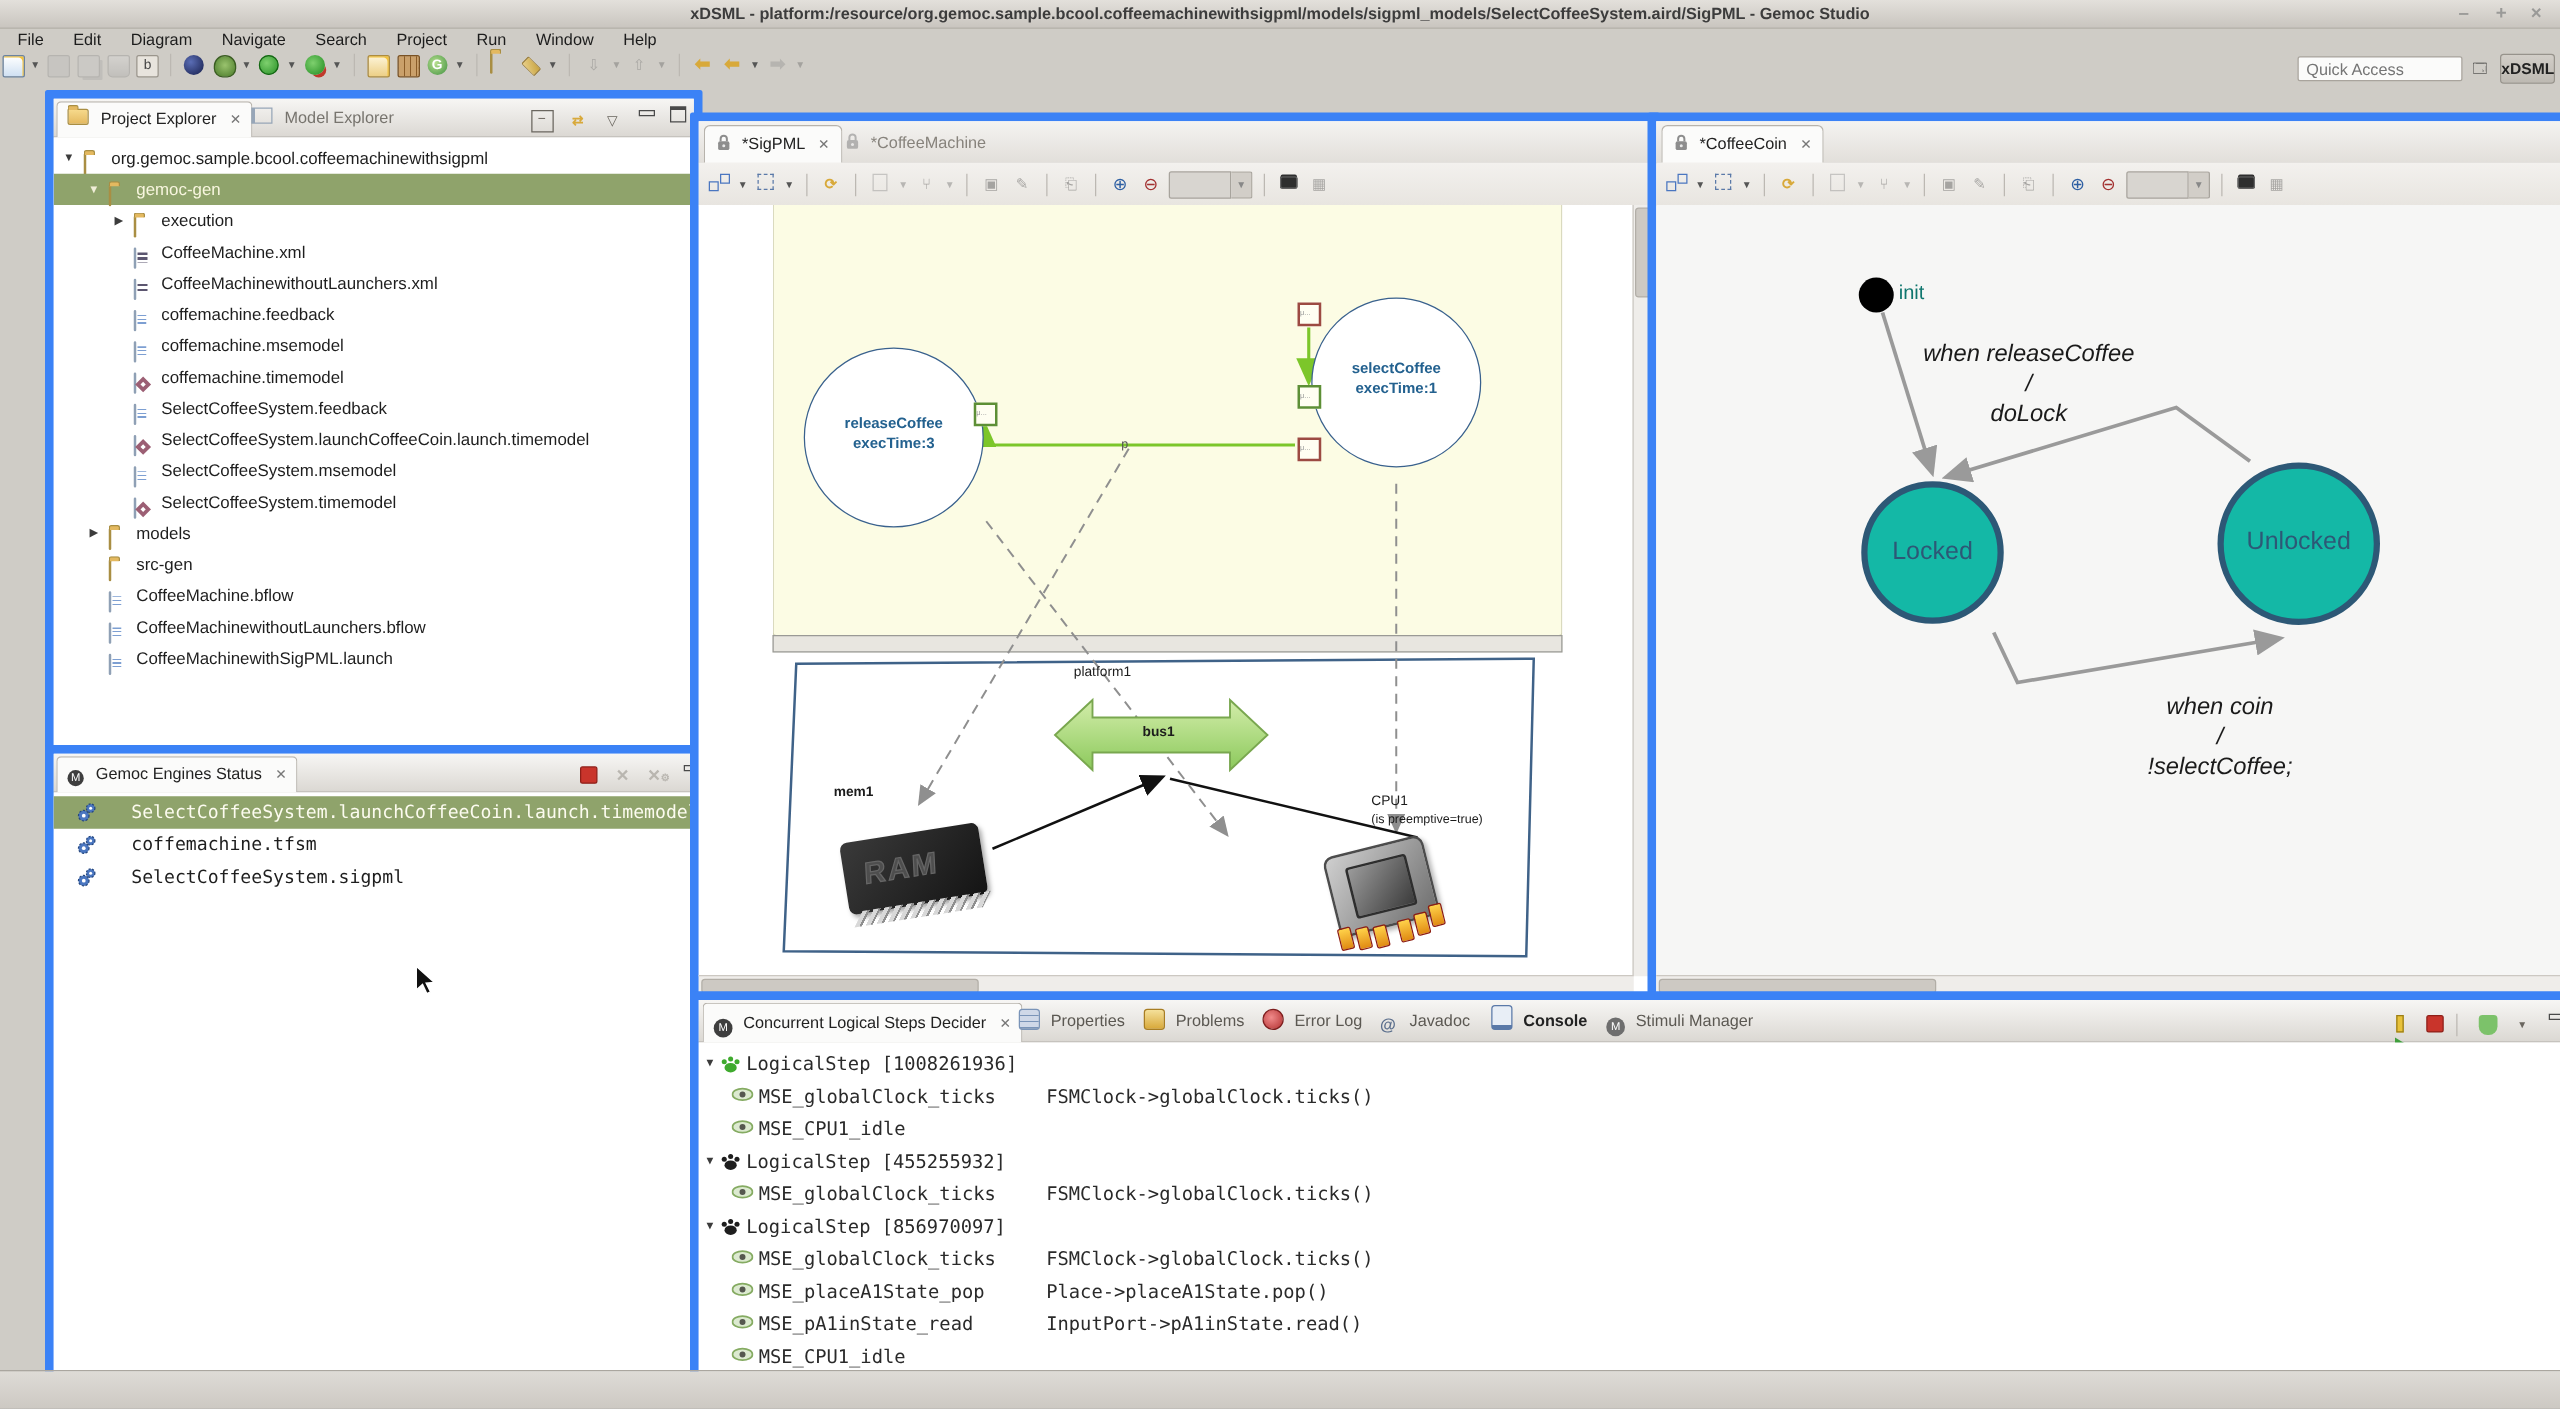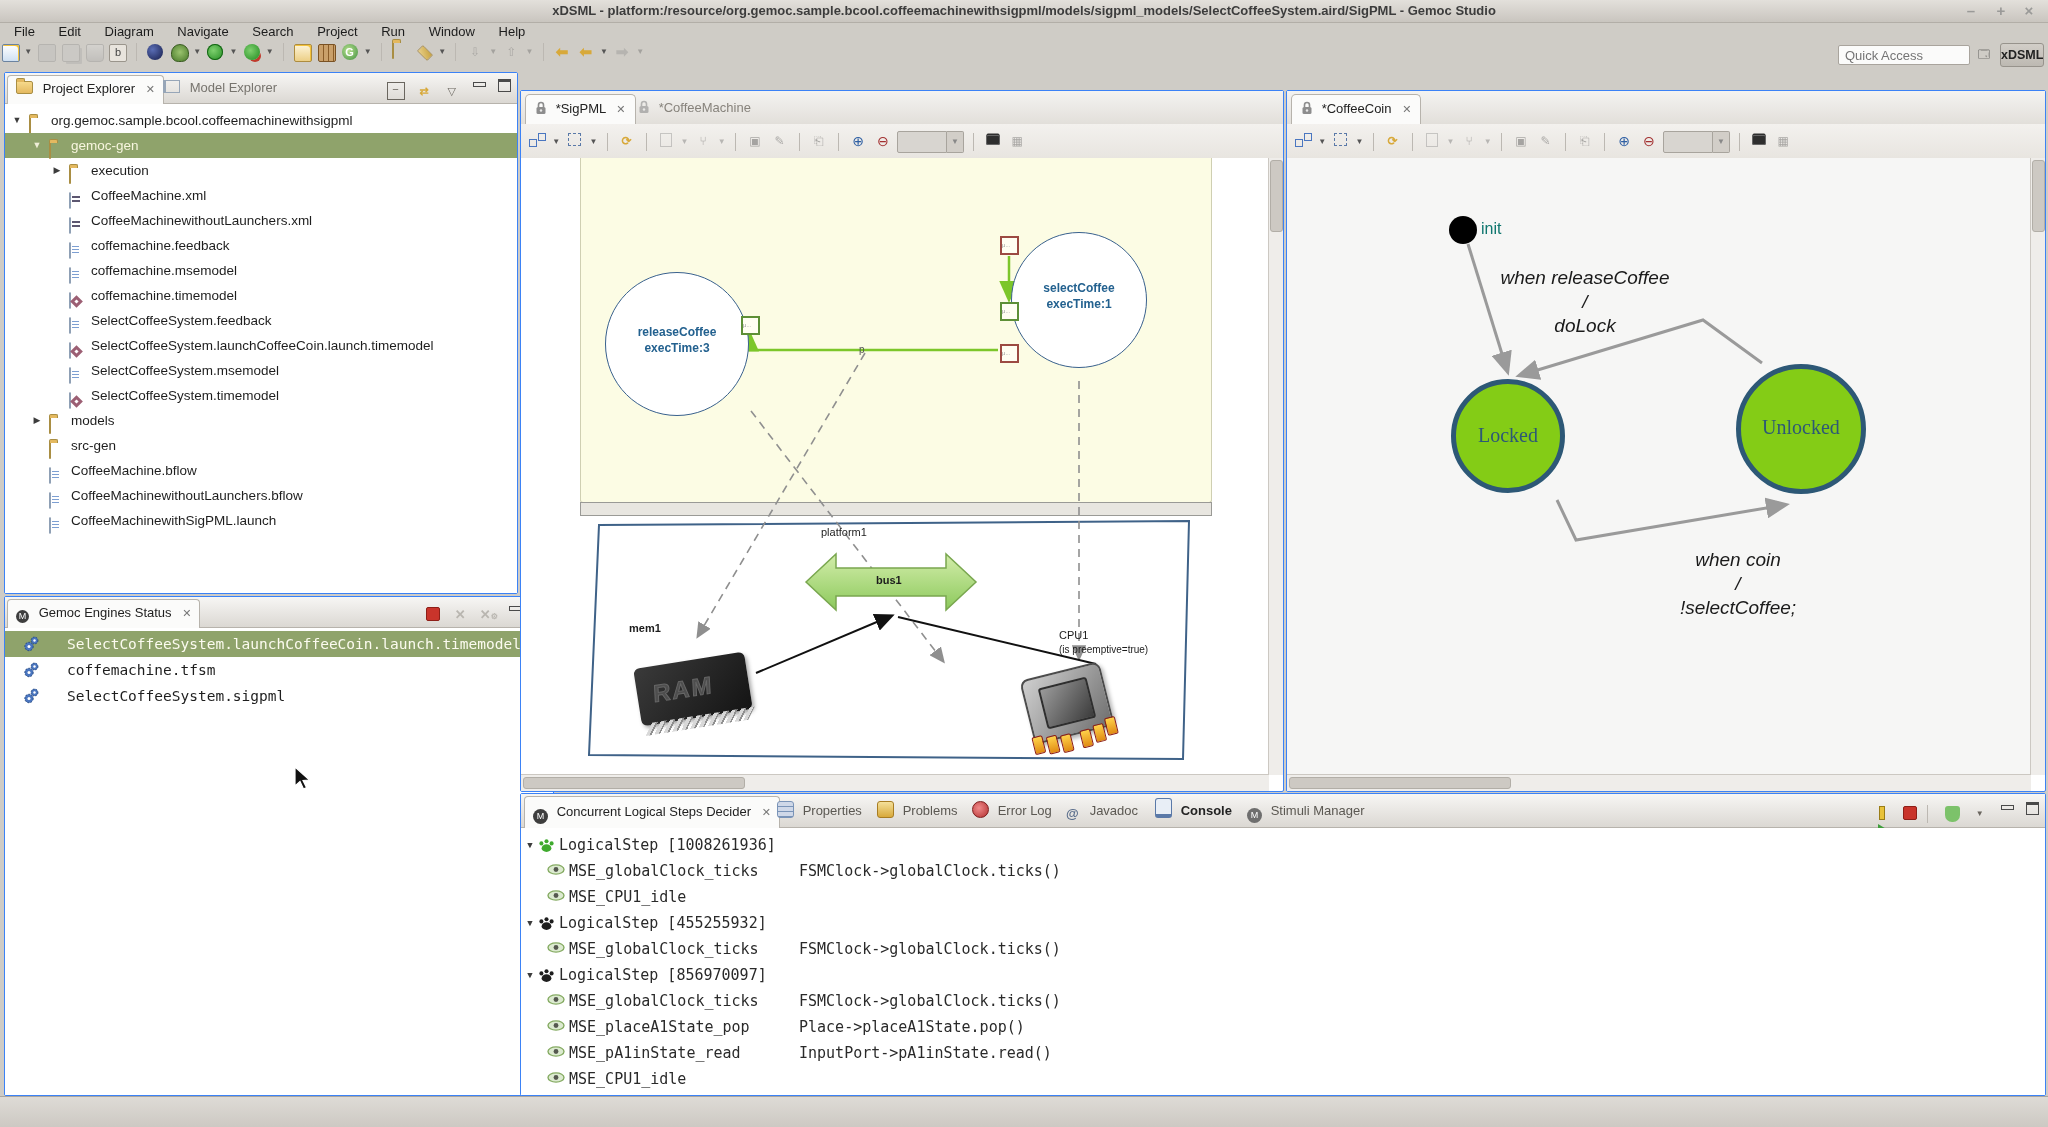--- a/index.html
+++ b/index.html
@@ -22,21 +22,21 @@
   .dis{opacity:.35;}
   .tsep{display:inline-block;width:1px;height:18px;background:#bcb8b2;margin:0 5px;vertical-align:middle;}
   .icn{width:16px;height:16px;margin:1px;border-radius:2px;display:block;}
   #qa-input{left:1838px;top:45px;width:118px;height:18px;border:1px solid #a9a49d;border-radius:2px;
             background:#fbfbfa;color:#8a877f;font-size:13px;padding:0 6px;font-family:"Liberation Sans",sans-serif;}
   #persp-btn{left:2000px;top:43px;width:42px;height:22px;background:linear-gradient(#d2cec8,#bdb9b2);
              border:1px solid #97938c;border-radius:3px;font-size:12.5px;font-weight:bold;color:#222;
              text-align:center;line-height:22px;}
   #persp-icon{left:1978px;top:46px;font-size:11px;}
   
-  .view{background:#ffffff;border:1px solid #3b82f6;border-radius:2px;}
+  .view{background:#ffffff;border:7px solid #3b82f6;border-radius:2px;margin-left:32px;}
   .vhead{position:absolute;left:0;top:0;right:0;height:30px;
          background:linear-gradient(#f7f6f4,#dbd8d3);border-bottom:1px solid #b7b3ac;}
   .vtab{position:absolute;top:2px;height:28px;background:#fbfbfa;border:1px solid #b7b3ac;border-bottom:none;
         border-radius:4px 4px 0 0;line-height:26px;padding:0 8px;font-size:13px;color:#222;}
   .vtab.inactive{background:transparent;border:none;color:#77746e;}
   .closex{color:#777;font-size:11px;margin-left:7px;}
   .hicons{position:absolute;right:6px;top:6px;}
   .hic{display:inline-block;width:16px;height:16px;margin-left:8px;vertical-align:middle;text-align:center;
        font-size:11px;line-height:16px;color:#6a665f;}
   .minbar{display:inline-block;width:11px;height:3px;border:1px solid #4a4a4a;margin-left:10px;vertical-align:7px;}
@@ -92,21 +92,21 @@
             border-radius:6px;transform:rotate(-9deg);box-shadow:2px 3px 4px rgba(0,0,0,.35);}
   .chip-ram .rtxt{position:absolute;left:16px;top:14px;font-weight:bold;font-size:24px;color:#4e4e4e;
                   letter-spacing:2px;transform:skewX(-6deg);-webkit-text-stroke:1px #666;}
   .chip-ram .pins{position:absolute;left:6px;bottom:-10px;width:104px;height:12px;
        background:repeating-linear-gradient(90deg,#d8d8d8 0 4px,#8f8f8f 4px 6px,transparent 6px 9px);transform:skewX(-35deg);}
   .chip-cpu{position:absolute;width:78px;height:62px;background:linear-gradient(135deg,#cfcfcf,#6e6e6e);
             border:2px solid #4c4c4c;border-radius:8px;transform:rotate(-14deg);box-shadow:2px 3px 4px rgba(0,0,0,.3);}
   .chip-cpu .die{position:absolute;left:14px;top:10px;width:46px;height:38px;background:linear-gradient(135deg,#9a9a9a,#3c3c3c);border:2px solid #2e2e2e;border-radius:3px;}
   .cpin{position:absolute;width:9px;height:16px;background:linear-gradient(#ffd24a,#e08a12);border:1.5px solid #8d1d10;border-radius:2px;}
   
-  .state{position:absolute;border:5px solid #2d5876;border-radius:50%;background:#84cc16;font-family:Liberation Serif, serif;}
+  .state{position:absolute;border:5px solid #2d5876;border-radius:50%;background:#14b8a6;}
   .state .slabel{position:absolute;left:0;right:0;text-align:center;color:#2d5876;font-size:20px;}
   .fsmtext{position:absolute;text-align:center;font-size:19px;color:#1a1a1a;line-height:24px;font-style:italic;}
   
   .btab{position:absolute;top:2px;height:31px;line-height:29px;padding:0 8px;font-size:13px;color:#5b5852;white-space:nowrap;}
   .btab.active{background:#fbfbfa;border:1px solid #b7b3ac;border-bottom:none;border-radius:4px 4px 0 0;color:#222;}
   .btico{display:inline-block;width:15px;height:15px;vertical-align:-3px;margin-right:5px;border-radius:3px;}
   .brow{position:relative;height:26px;line-height:26px;font-family:"DejaVu Sans Mono",monospace;font-size:15px;color:#2a2a2a;white-space:nowrap;}
   .bexp{position:absolute;left:3px;top:0;width:12px;font-size:9px;color:#3c3c3c;text-align:center;}
   .bico{position:absolute;top:5px;}
   .bname{position:absolute;left:38px;top:0;}

